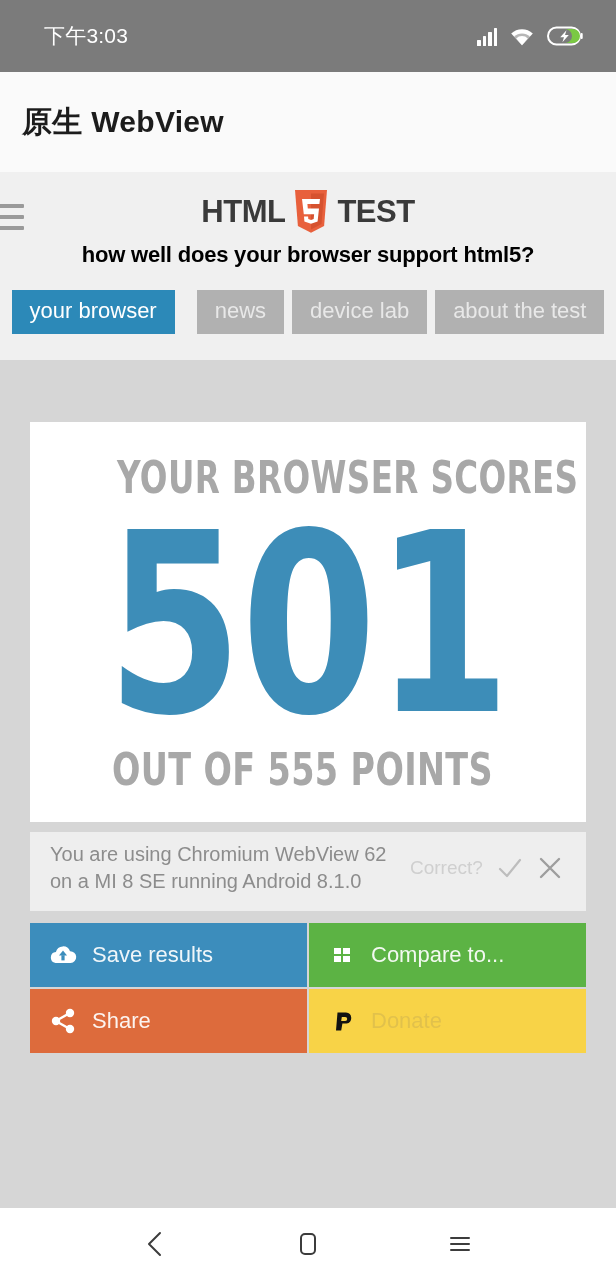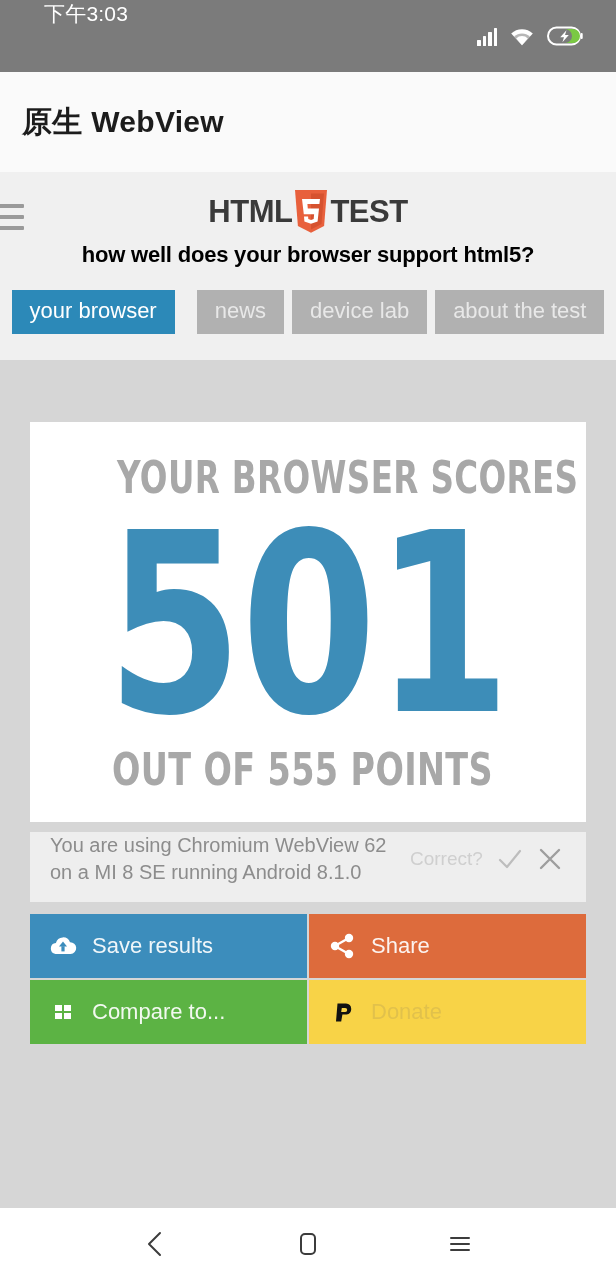--- a/index.html
+++ b/index.html
@@ -19,20 +19,21 @@
     display: flex;
     flex-direction: column;
     background: #ffffff;
   }
 
   
   .statusbar {
     height: 72px;
     background: #7b7b7b;
     display: flex;
+    align-items: center;
     justify-content: space-between;
     padding: 0 33px 0 44px;
     flex: 0 0 auto;
   }
   .status-time {
     color: #ffffff;
     font-size: 21px;
     letter-spacing: 0.2px;
   }
   .status-icons {
@@ -98,21 +99,21 @@
     height: 4px;
     background: #9a9a9a;
     margin-bottom: 7px;
     border-radius: 1px;
   }
 
   .logo-row {
     display: flex;
     align-items: center;
     justify-content: center;
-    gap: 0;
+    gap: 7px;
     height: 44px;
   }
   .logo-word {
     font-size: 31px;
     font-weight: bold;
     color: #3a3a3a;
     letter-spacing: -0.5px;
   }
   .logo-shield { width: 38px; height: 44px; display: block; }
 
@@ -186,21 +187,21 @@
     color: #a8a8a8;
     letter-spacing: 0.5px;
     line-height: 1;
     transform: scaleX(0.76);
     white-space: nowrap;
   }
 
   .info-bar {
     background: #eeeeee;
     margin-top: 10px;
-    padding: 0 20px 16px;
+    padding: 9px 20px 16px;
     display: flex;
     align-items: center;
   }
   .info-text {
     flex: 1 1 auto;
     font-size: 20px;
     color: #8c8c8c;
     line-height: 1.35;
     max-width: 360px;
   }
@@ -345,38 +346,38 @@
           <svg class="act-ico" viewBox="0 0 30 30">
             <path d="M7.5 23 A5.6 5.6 0 0 1 7.9 11.9 A7.4 7.4 0 0 1 22 11.2 A5.9 5.9 0 0 1 22.6 23 Z" fill="#ffffff"></path>
             <path d="M15 8.5 L20.5 15.5 L9.5 15.5 Z" fill="#ffffff"></path>
             <rect x="12.6" y="14" width="4.8" height="7" fill="#ffffff"></rect>
             <path d="M15 10.5 L19 15.4 L11 15.4 Z" fill="#3c8dbc"></path>
             <rect x="13.4" y="15.2" width="3.2" height="5.2" fill="#3c8dbc"></rect>
           </svg>
           <span class="act-label">Save results</span>
         </button>
 
+        <button class="act-btn act-compare">
+          <svg class="act-ico" viewBox="0 0 30 30">
+            <rect x="7" y="8" width="7" height="6" fill="#ffffff"></rect>
+            <rect x="16" y="8" width="7" height="6" fill="#ffffff"></rect>
+            <rect x="7" y="16" width="7" height="6" fill="#ffffff"></rect>
+            <rect x="16" y="16" width="7" height="6" fill="#ffffff"></rect>
+          </svg>
+          <span class="act-label">Compare to...</span>
+        </button>
+
         <button class="act-btn act-share">
           <svg class="act-ico" viewBox="0 0 30 30">
             <path d="M21 7.5 L9.5 14 M9.5 16 L21 22.5" stroke="#ffffff" stroke-width="2.4" fill="none"></path>
             <circle cx="22" cy="7" r="4.2" fill="#ffffff"></circle>
             <circle cx="8" cy="15" r="4.2" fill="#ffffff"></circle>
             <circle cx="22" cy="23" r="4.2" fill="#ffffff"></circle>
           </svg>
           <span class="act-label">Share</span>
-        </button>
-
-        <button class="act-btn act-compare">
-          <svg class="act-ico" viewBox="0 0 30 30">
-            <rect x="7" y="8" width="7" height="6" fill="#ffffff"></rect>
-            <rect x="16" y="8" width="7" height="6" fill="#ffffff"></rect>
-            <rect x="7" y="16" width="7" height="6" fill="#ffffff"></rect>
-            <rect x="16" y="16" width="7" height="6" fill="#ffffff"></rect>
-          </svg>
-          <span class="act-label">Compare to...</span>
         </button>
 
         <button class="act-btn act-donate">
           <svg class="act-ico" viewBox="0 0 30 30">
             <path d="M10.5 6.5 L19 6.5 A5.6 5.6 0 0 1 19.6 17.6 L15.4 17.6 L14.2 24.5 L9 24.5 Z" fill="#111111"></path>
             <path d="M14.8 11 L18.2 11 A2 2 0 0 1 18.2 15 L14.2 15 Z" fill="#f8d347"></path>
           </svg>
           <span class="act-label">Donate</span>
         </button>
 

